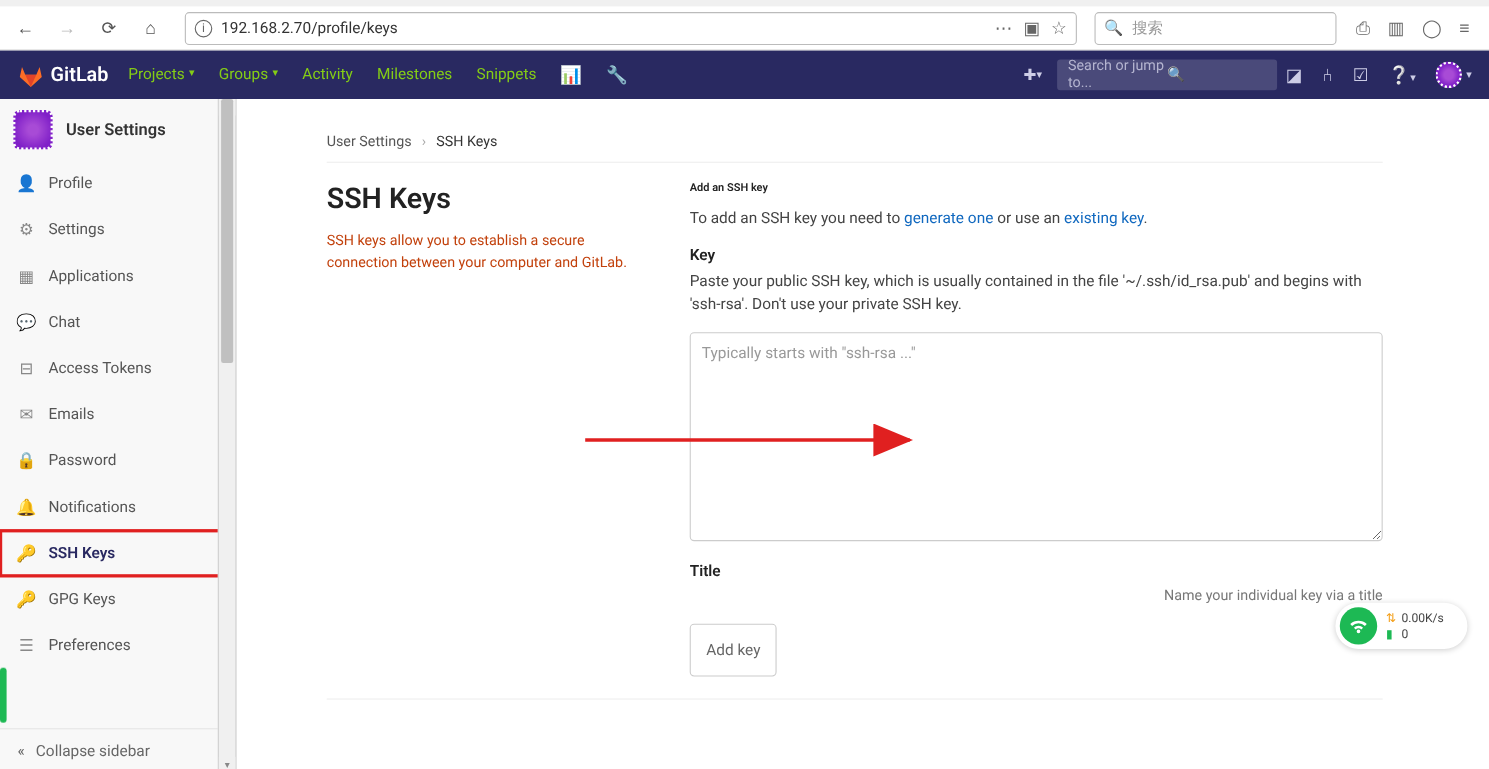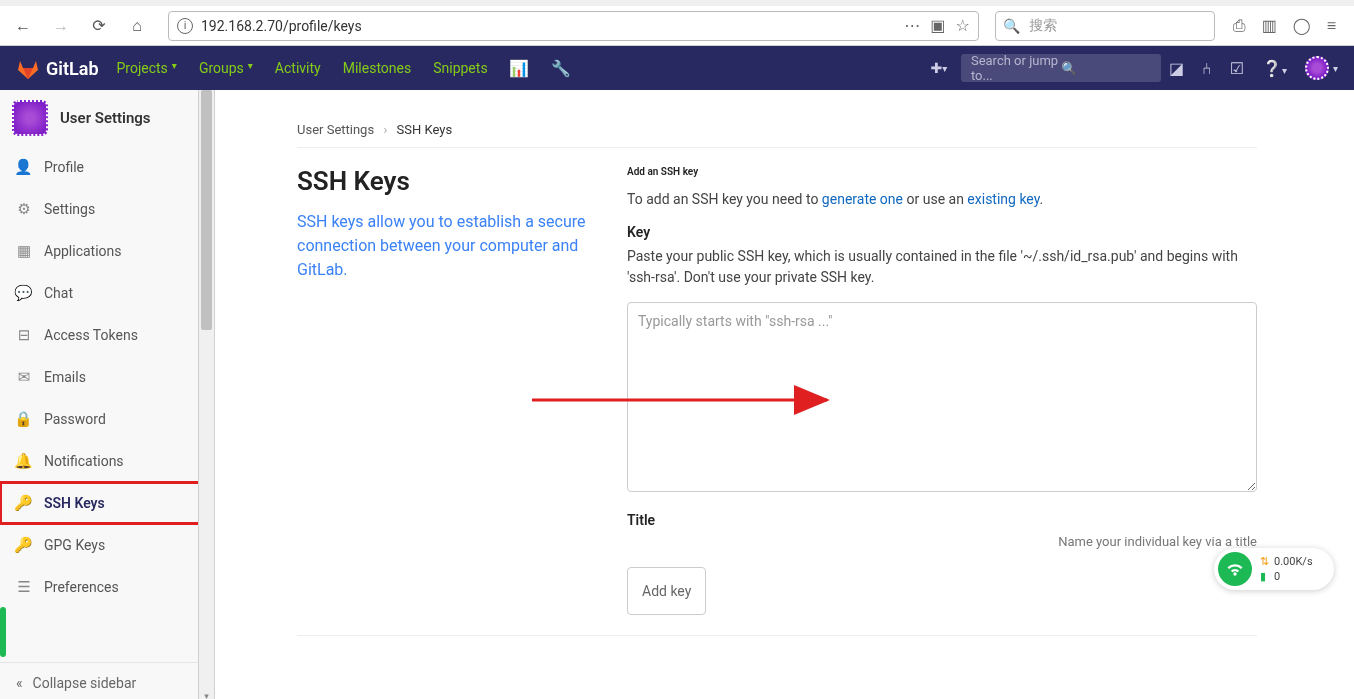--- a/index.html
+++ b/index.html
@@ -58,21 +58,21 @@
 .crumbs { color:#666; font-size:13px; margin-bottom:18px; padding-bottom:10px; border-bottom:1px solid #eee; }
 .crumbs a { color:#555; text-decoration:none; }
 .crumbs .sep { margin:0 6px; color:#aaa; }
 .crumbs .current { color:#333; }
 
 .two-col { display:flex; gap:30px; border-bottom:1px solid #eee; padding-bottom:20px;}
 .col-l { width:300px; }
 .col-r { flex:1; }
 h1 { font-size:26px; font-weight:600; color:#222; margin-bottom:14px; }
 h3 { font-size:10px; font-weight:600; color:#222; margin-bottom:12px; }
-.desc { color:#3b82f6; font-size:16px; line-height:1.5; }
+.desc { color:#c2410c; font-size:13px; line-height:1.5; }
 .text { color:#444; font-size:14px; line-height:1.5; margin-bottom:14px; }
 .text a { color:#1068bf; text-decoration:none; }
 label.fld { display:block; font-weight:600; color:#222; font-size:14px; margin-bottom:6px; }
 .hint { color:#777; font-size:13px; margin-top:6px;text-align:right; }
 textarea.key-ta { width:100%; height:190px; border:1px solid #ccc; border-radius:4px; padding:10px; font-size:14px; resize:both; color:#333; font-family:inherit; }
 textarea.key-ta::placeholder{color:#999;}
 input.title-in { width:320px; height:34px; border:1px solid #ccc; border-radius:4px; padding:0 10px; font-size:14px; }
 input.title-in::placeholder{color:#999;}
 button.add-btn { margin-top:18px; height:48px; padding:0 14px; border:1px solid #ccc; background:#fff; color:#666; border-radius:4px; cursor:pointer; font-size:14px; }
 .spacer-v { height:16px; }

